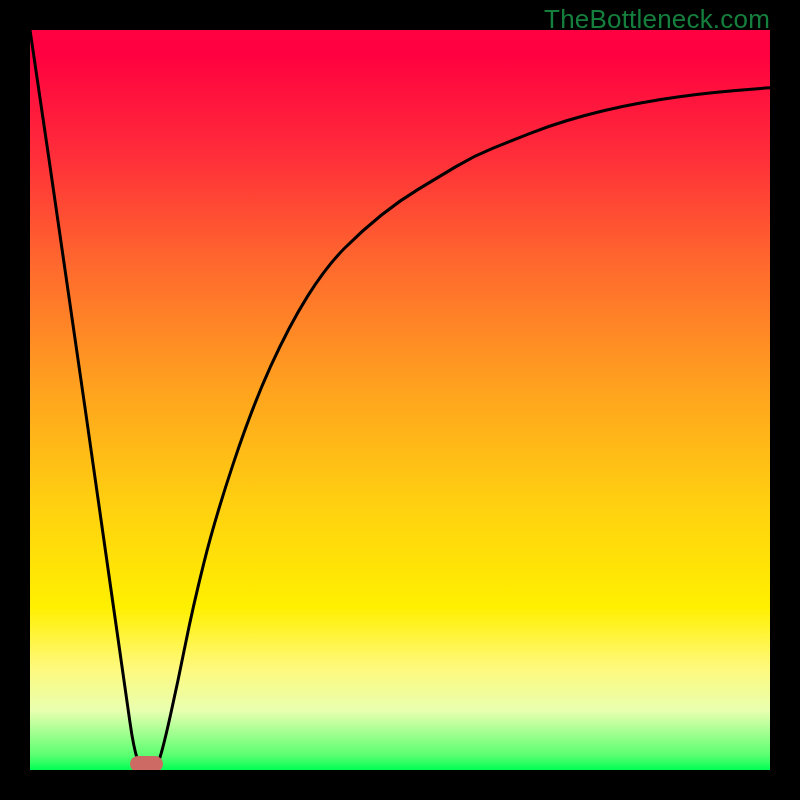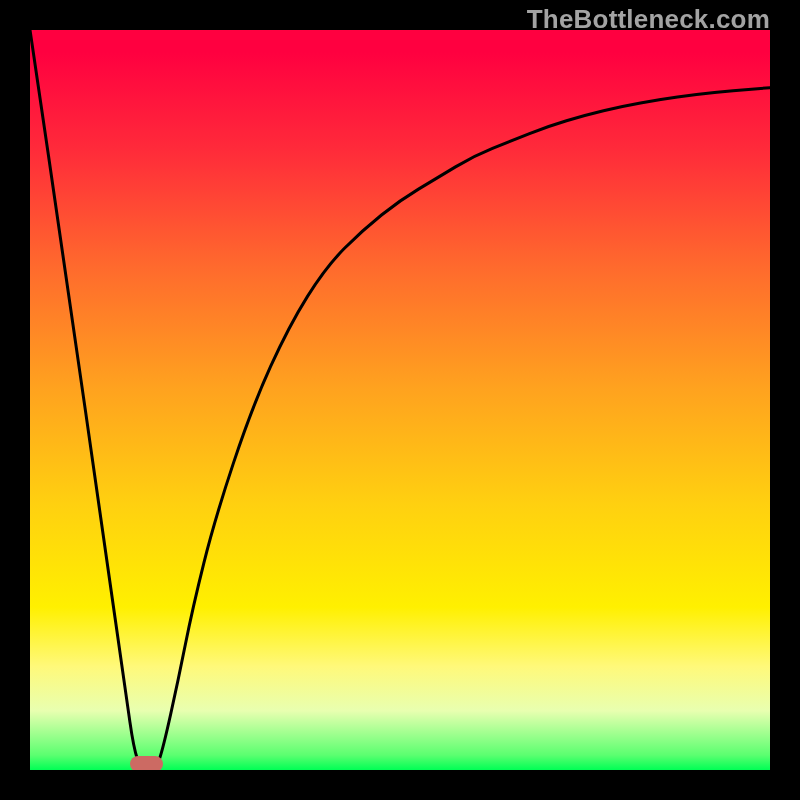--- a/index.html
+++ b/index.html
@@ -52,23 +52,23 @@
   .marker {
     position: absolute;
     background: #cc6a63;
     border-radius: 8px;
     height: 16px;
   }
   .watermark {
     position: absolute;
     top: 4px;
     right: 30px;
-    color: #a3a3a3;
+    color: #15803d;
     font-size: 26px;
-    font-weight: 700;
+    font-weight: 400;
     letter-spacing: 0.2px;
   }
 </style>
 </head>
 <body>
 
 <div class="frame">
 
   <div class="watermark">TheBottleneck.com</div>
 

